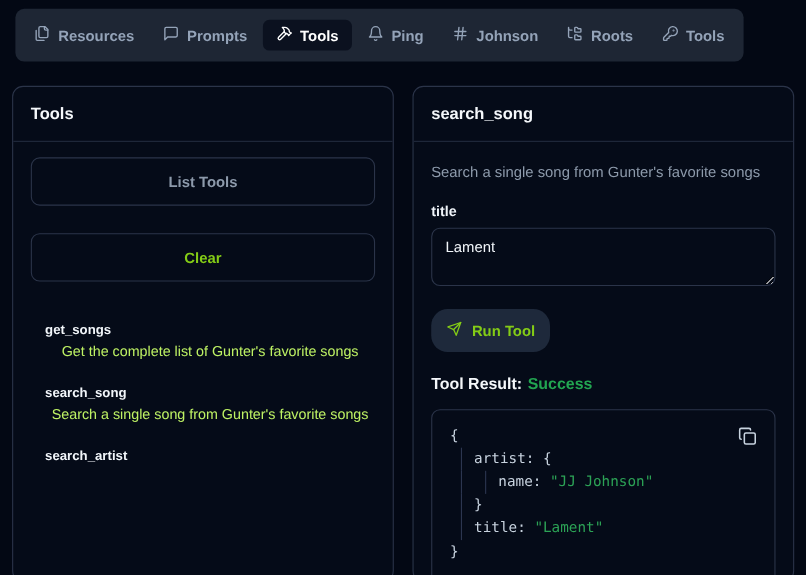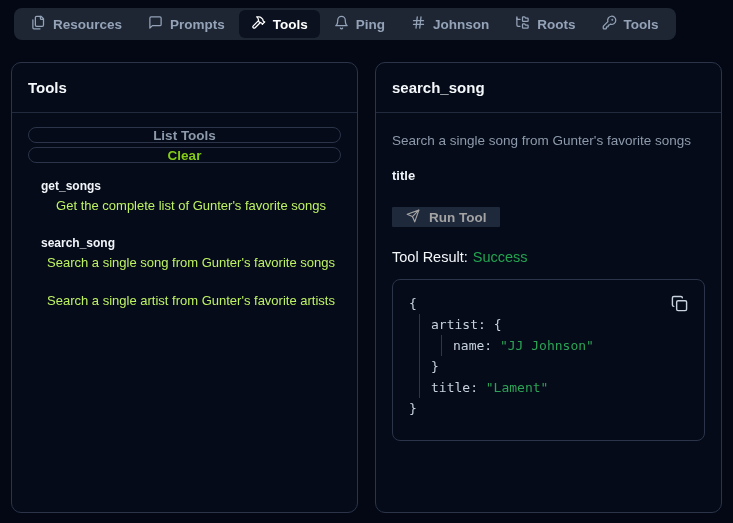--- a/index.html
+++ b/index.html
@@ -12,21 +12,21 @@
   }
 
   
   .tabs-bar {
     display:inline-flex;
     align-items:center;
     margin:8px 0 0 14px;
     background:#1e2634;
     border-radius:8px;
     padding:3px 5px;
-    height:32px;
+    height:48px;
     gap:2px;
     justify-content:center;
   }
   .tab {
     display:flex;
     align-items:center;
     gap:7px;
     padding:5px 12px;
     border-radius:6px;
     color:#94a3b8;
@@ -66,29 +66,29 @@
     color:#f5f8fb;
     border-bottom:1px solid #222b3d;
     flex:none;
   }
   .card-body { padding:14px 16px 16px 16px; flex:1; overflow:hidden; }
 
   
   .panel-btn {
     display:block;
     width:100%;
-    height:16px;
+    height:44px;
     background:transparent;
     border:1px solid #2b3449;
     border-radius:8px;
     font-family:inherit;
     font-size:13.5px;
     font-weight:600;
     cursor:pointer;
-    margin-bottom:4px;
+    margin-bottom:25px;
   }
   .panel-btn.muted { color:#8d9aab; }
   .panel-btn.primary { color:#84cc16; }
 
   .tool-list { padding:12px 0 0 13px; }
   .tool-item { margin-bottom:23px; cursor:pointer; }
   .tool-name { font-size:12px; font-weight:600; color:#f2f6fa; margin-bottom:5px; }
   .tool-desc { font-size:13px; color:#bef264;text-align:center; }
 
   
@@ -107,32 +107,32 @@
     resize:both;
     outline:none;
   }
   .run-btn {
     margin-top:16px;
     display:inline-flex;
     align-items:center;
     gap:9px;
     background:#1e293b;
     border:none;
-    border-radius:1px;
+    border-radius:15px;
     padding:0 14px;
-    height:20px;
-    color:#a3a3a3;
+    height:39px;
+    color:#84cc16;
     font-family:inherit;
     font-size:13.5px;
     font-weight:600;
     cursor:pointer;
   }
   .run-btn svg { width:14px; height:14px; }
 
-  .result-line { margin-top:22px; font-size:14.5px; font-weight:400; color:#f5f8fb; }
+  .result-line { margin-top:22px; font-size:14.5px; font-weight:700; color:#f5f8fb; }
   .result-status { color:#22a551; margin-left:5px; }
 
   .code-block {
     position:relative;
     margin-top:14px;
     border:1px solid #2b3449;
     border-radius:8px;
     padding:13px 16px;
     height:162px;
     font-family:"DejaVu Sans Mono", monospace;
@@ -239,32 +239,33 @@
       <div class="tool-list">
         <div class="tool-item">
           <div class="tool-name">get_songs</div>
           <div class="tool-desc">Get the complete list of Gunter's favorite songs</div>
         </div>
         <div class="tool-item">
           <div class="tool-name">search_song</div>
           <div class="tool-desc">Search a single song from Gunter's favorite songs</div>
         </div>
         <div class="tool-item">
-          <div class="tool-desc">Search a single artist from Gunter's favorite artists</div>
+          <div class="tool-name">search_artist</div>
         </div>
       </div>
     </div>
   </div>
 
   <div class="card">
     <div class="card-header">search_song</div>
     <div class="card-body">
       <div class="tool-description">Search a single song from Gunter's favorite songs</div>
 
       <div class="field-label">title</div>
+      <textarea class="field-input" spellcheck="false" style="">Lament</textarea>
 
       <button class="run-btn">
         <span><svg viewBox="0 0 24 24" fill="none" stroke="currentColor" stroke-width="2" stroke-linecap="round" stroke-linejoin="round">
               <path d="m22 2-7 20-4-9-9-4Z"></path>
               <path d="M22 2 11 13"></path>
             </svg></span>
         <span>Run Tool</span>
       </button>
 
       <div class="result-line">

